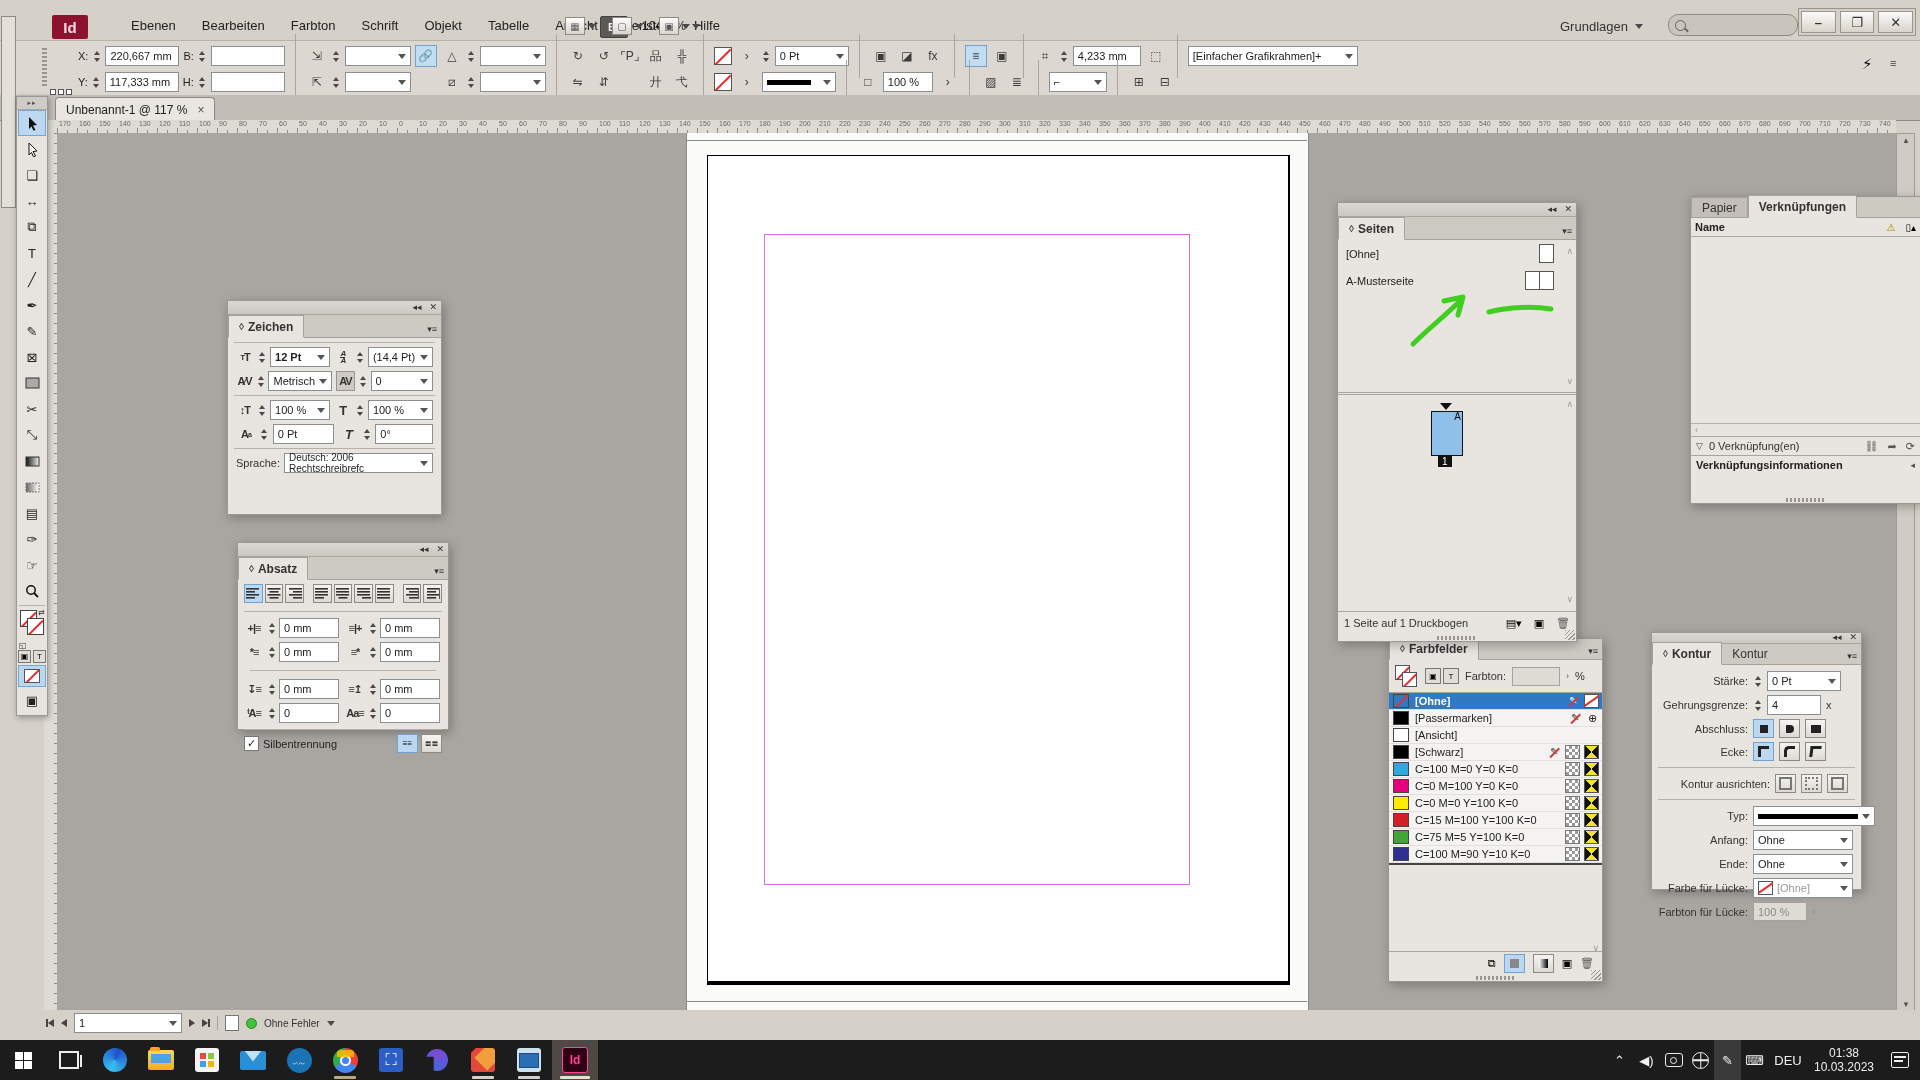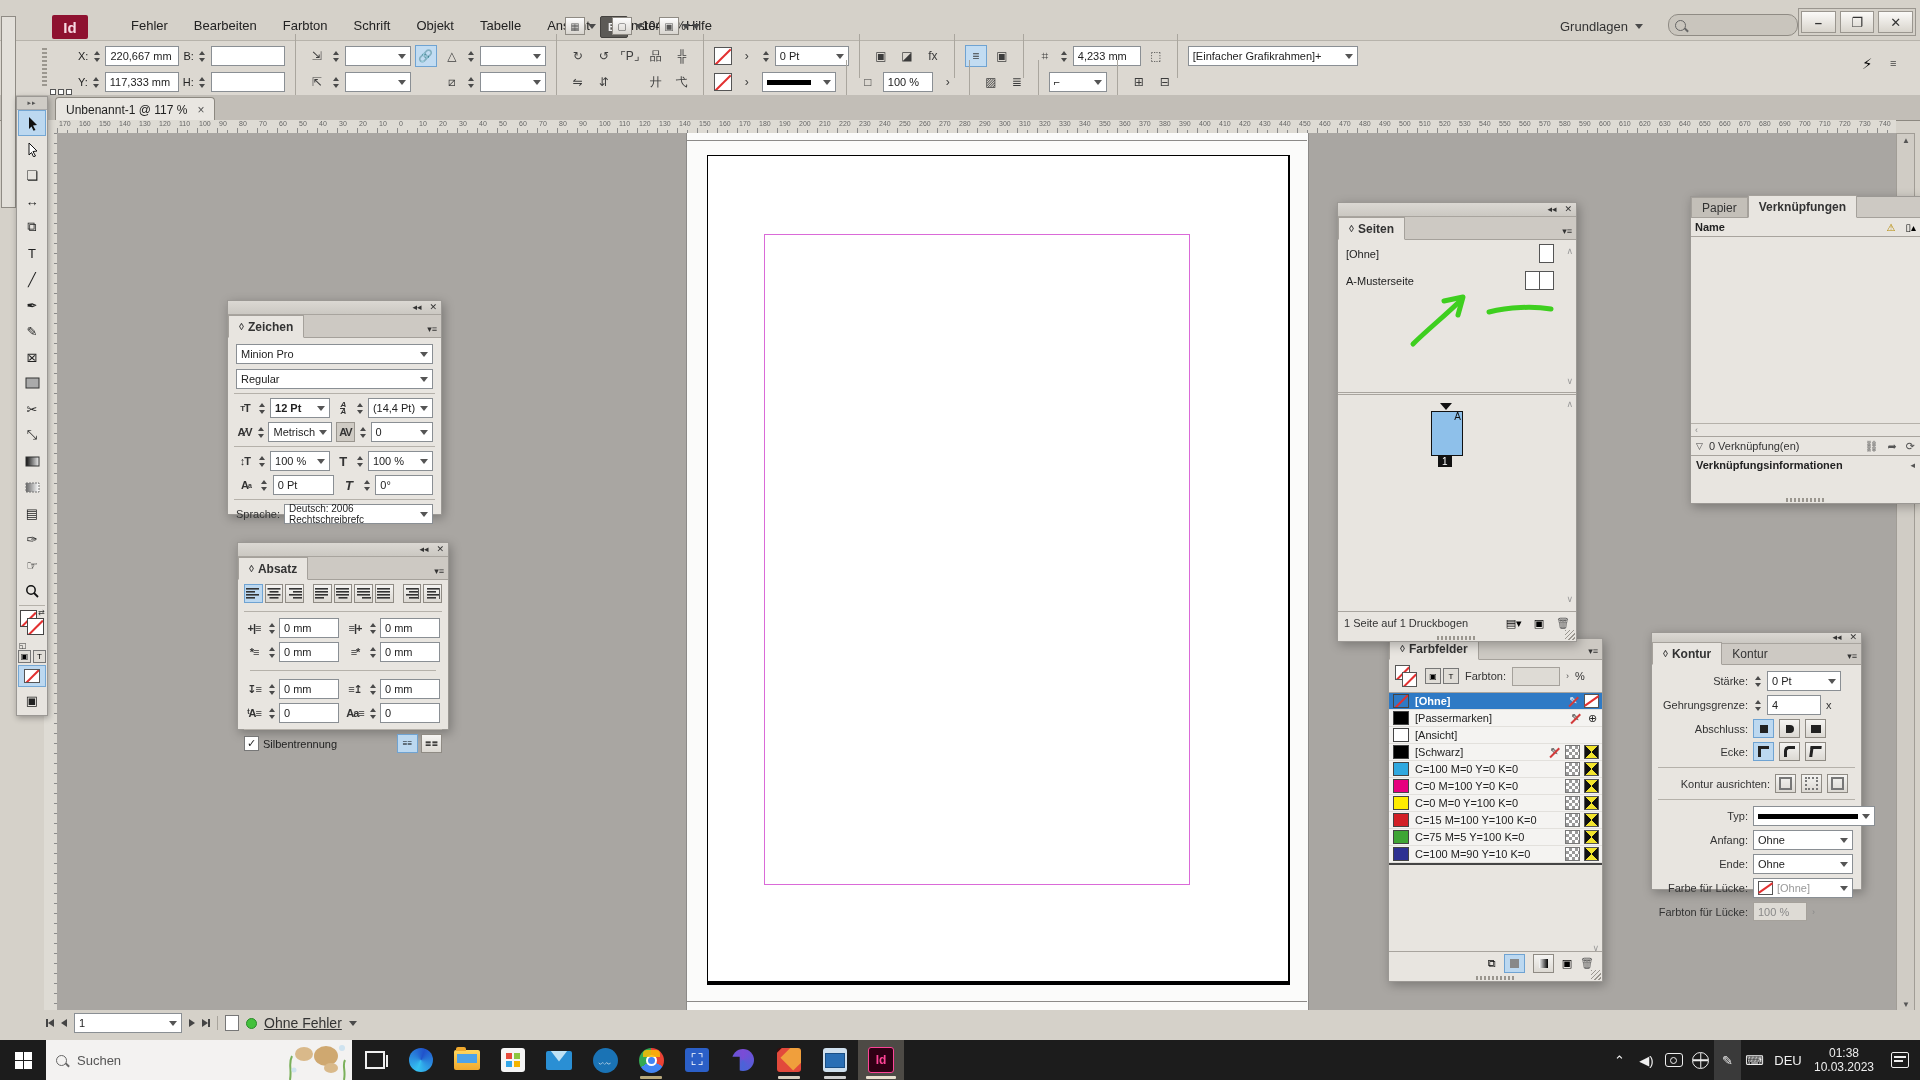--- a/index.html
+++ b/index.html
@@ -169,21 +169,21 @@
 </head>
 <body>
 
 <div id="stage" class="nosel">
 
   <div id="corner-mini" class="abs"></div>
 
   <div id="menubar" class="abs"></div>
   <div id="id-logo" class="abs">Id</div>
   <div id="menus" class="abs">
-      <div class="menu-item">Fehler</div>
+      <div class="menu-item">Ebenen</div>
       <div class="menu-item">Bearbeiten</div>
       <div class="menu-item">Farbton</div>
       <div class="menu-item">Schrift</div>
       <div class="menu-item">Objekt</div>
       <div class="menu-item">Tabelle</div>
       <div class="menu-item">Ansicht</div>
       <div class="menu-item">Fenster</div>
       <div class="menu-item">Hilfe</div>
     </div>
   <div id="br-btn" class="abs">Br</div>
@@ -751,21 +751,21 @@
           <span>1</span>
         </span>
       <span class="tri-r"></span>
       <span style="display:flex;">
           <span class="tri-r"></span>
           <span class="endbar"></span>
         </span>
       <span style="width:1px;height:14px;background:#a8a49c;"></span>
       <span style="width:12px;height:14px;border:1px solid #777;background:#fff;"></span>
       <span id="ok-dot"></span>
-      <span style="font-size:14px;color:#333;text-decoration:underline;">Ohne Fehler</span>
+      <span style="font-size:10px;color:#333;">Ohne Fehler</span>
       <span class="dn-arrow"></span>
     </div>
   </div>
 
   <div id="tools" class="abs">
     <div id="tools-head">▸▸</div>
     <div id="tools-list">
         <div class="tool active">
           <svg width="13" height="15">
             <path d="M3 1 L11 9 L7 9.5 L9.5 14 L7.5 14.8 L5.5 10.5 L3 13 Z" fill="#111"></path>
@@ -849,28 +849,20 @@
           <span>✕</span>
         </span>
     </div>
     <div class="ptabs">
       <div class="ptab active">
           <span class="diamond">◊</span>
           <span>Zeichen</span>
         </div>
       <span class="pmenu">▾≡</span>
     </div>
-    <div style="padding:6px 8px 0;display:flex;flex-direction:column;gap:5px;">
-      <div class="combo">
-          <span>Minion Pro</span>
-        </div>
-      <div class="combo">
-          <span>Regular</span>
-        </div>
-    </div>
     <div class="psep"></div>
     <div class="prow" style="margin-top:2px;">
       <span class="icoBox"><span style="font-size:8px;">T</span>T</span>
       <span class="spin">
           <i class="up"></i>
           <i class="dn"></i>
         </span>
       <span class="combo" style="width:42px;font-weight:bold;">
           <span>12 Pt</span>
         </span>
@@ -1464,33 +1456,20 @@
 
   <div id="taskbar" class="abs">
     <div class="tb-ico">
       <span class="win-logo">
           <i></i>
           <i></i>
           <i></i>
           <i></i>
         </span>
     </div>
-    <div id="tb-search">
-      <span class="lens"></span>
-      <span>Suchen</span>
-      <svg width="70" height="40" style="position:absolute;right:0;top:0;">
-        <path d="M8 40 C 10 28 6 24 10 16" stroke="#7ab05a" stroke-width="2" fill="none"></path>
-        <path d="M62 40 C 64 30 60 26 63 20" stroke="#7ab05a" stroke-width="2" fill="none"></path>
-        <ellipse cx="22" cy="14" rx="9" ry="7" fill="#d9b98a"></ellipse>
-        <ellipse cx="44" cy="16" rx="12" ry="10" fill="#cfa870"></ellipse>
-        <ellipse cx="49" cy="28" rx="7" ry="5" fill="#d9b98a"></ellipse>
-        <circle cx="60" cy="8" r="3" fill="#cfe3f0"></circle>
-        <circle cx="12" cy="30" r="2.5" fill="#cfe3f0"></circle>
-      </svg>
-    </div>
     <div class="tb-ico">
       <span style="width:16px;height:14px;border:2px solid #eee;position:relative;">
           <i style="position:absolute;right:-5px;top:2px;width:2px;height:12px;background:#eee;"></i>
         </span>
     </div>
     <div class="tb-ico">
       <span style="width:24px;height:24px;border-radius:50%;background:conic-gradient(from 200deg,#35c1f1,#2052cb,#35c1f1);display:block;"></span>
     </div>
     <div class="tb-ico">
       <span style="width:26px;height:20px;background:linear-gradient(#ffd75e,#f0a92e);border-radius:2px;position:relative;display:block;">

